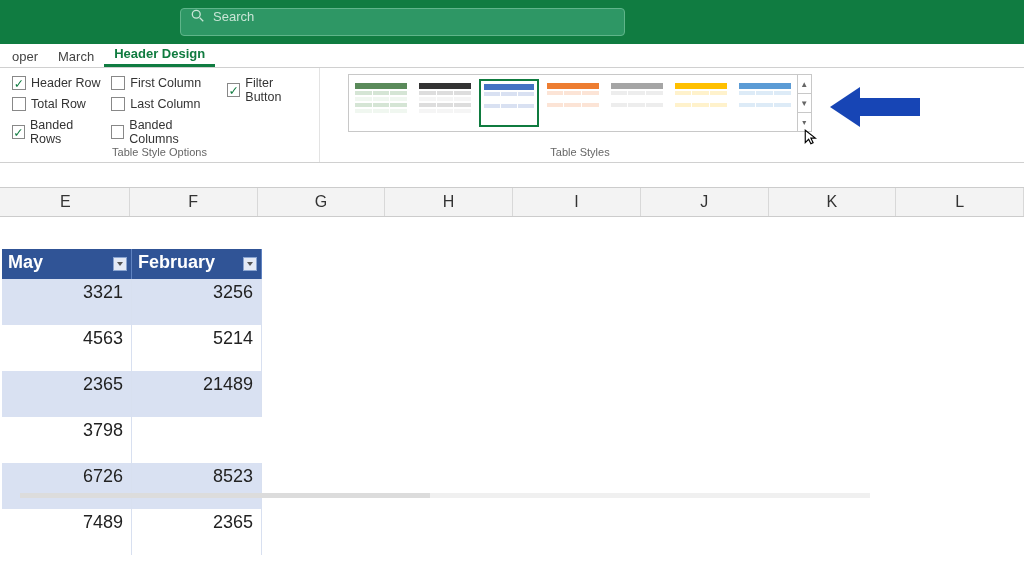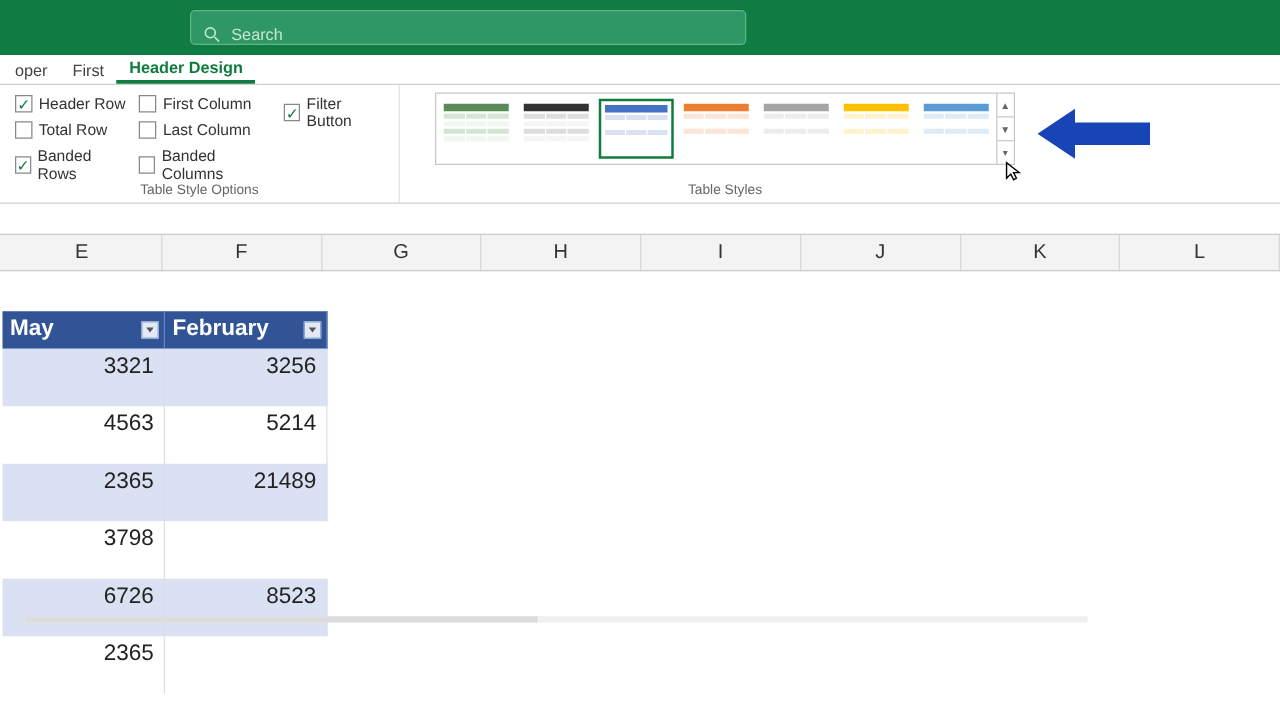--- a/index.html
+++ b/index.html
@@ -1,20 +1,20 @@
 <!DOCTYPE html>
 <html><head>
 <meta charset="utf-8">
 <style>
 * { margin: 0; padding: 0; box-sizing: border-box; font-family: "Segoe UI", Arial, sans-serif; }
 body { width: 1024px; height: 576px; background: #fff; overflow: hidden; }
 
 .titlebar { height: 44px; background: #107c41; display: flex; align-items: center; padding: 0 8px; }
 .titlebar .back { width: 60px; }
-.search-box { width: 445px; height: 28px; background: #2e9765; border: 1px solid #5fb58a; border-radius: 4px; display: flex; align-items: flex-end; padding: 0 10px; margin-left: 84px; }
+.search-box { width: 445px; height: 28px; background: #2e9765; border: 1px solid #5fb58a; border-radius: 4px; display: flex; align-items: flex-start; padding: 0 10px; margin-left: 112px; }
 .search-box svg { width: 14px; height: 14px; margin-right: 8px; }
 .search-box span { color: #c9e5d6; font-size: 13px; }
 
 .tabs { height: 24px; border-bottom: 1px solid #d0d0d0; display: flex; align-items: flex-end; padding-left: 2px; }
 .tab { padding: 4px 10px 3px; font-size: 13px; color: #444; cursor: pointer; }
 .tab.active { color: #0f7b3f; border-bottom: 3px solid #107c41; font-weight: 600; }
 
 .ribbon { height: 95px; background: #fff; display: flex; border-bottom: 1px solid #d0d0d0; position: relative; }
 .ribbon-group { padding: 6px 8px 2px; border-right: 1px solid #e3e3e3; display: flex; flex-direction: column; }
 .ribbon-group.opts { flex-direction: row; gap: 10px; padding: 8px 12px 2px; }
@@ -65,21 +65,21 @@
     <svg viewBox="0 0 16 16">
         <circle cx="6" cy="6" r="4.5" fill="none" stroke="#c9e5d6" stroke-width="1.5"></circle>
         <line x1="10" y1="10" x2="14" y2="14" stroke="#c9e5d6" stroke-width="1.5"></line>
       </svg>
     <span>Search</span>
   </div>
 </div>
 
 <div class="tabs">
   <div class="tab">oper</div>
-  <div class="tab">First</div>
+  <div class="tab">March</div>
   <div class="tab active">Header Design</div>
 </div>
 
 <div class="ribbon">
   <div class="ribbon-group opts" style="width:320px; position:relative;">
     <div class="opt-col">
       <label class="chk">
           <span class="box c">✓</span>
           <span>Header Row</span>
         </label>
@@ -341,20 +341,21 @@
         <div class="td">21489</div>
       </div>
     <div class="tbl-row">
         <div class="td">3798</div>
       </div>
     <div class="tbl-row band">
         <div class="td">6726</div>
         <div class="td">8523</div>
       </div>
     <div class="tbl-row">
+        <div class="td">7489</div>
         <div class="td">2365</div>
       </div>
   </div>
 </div>
 
 <div class="scroll-track">
   <div class="scroll-thumb"></div>
 </div>
 
 </body></html>

